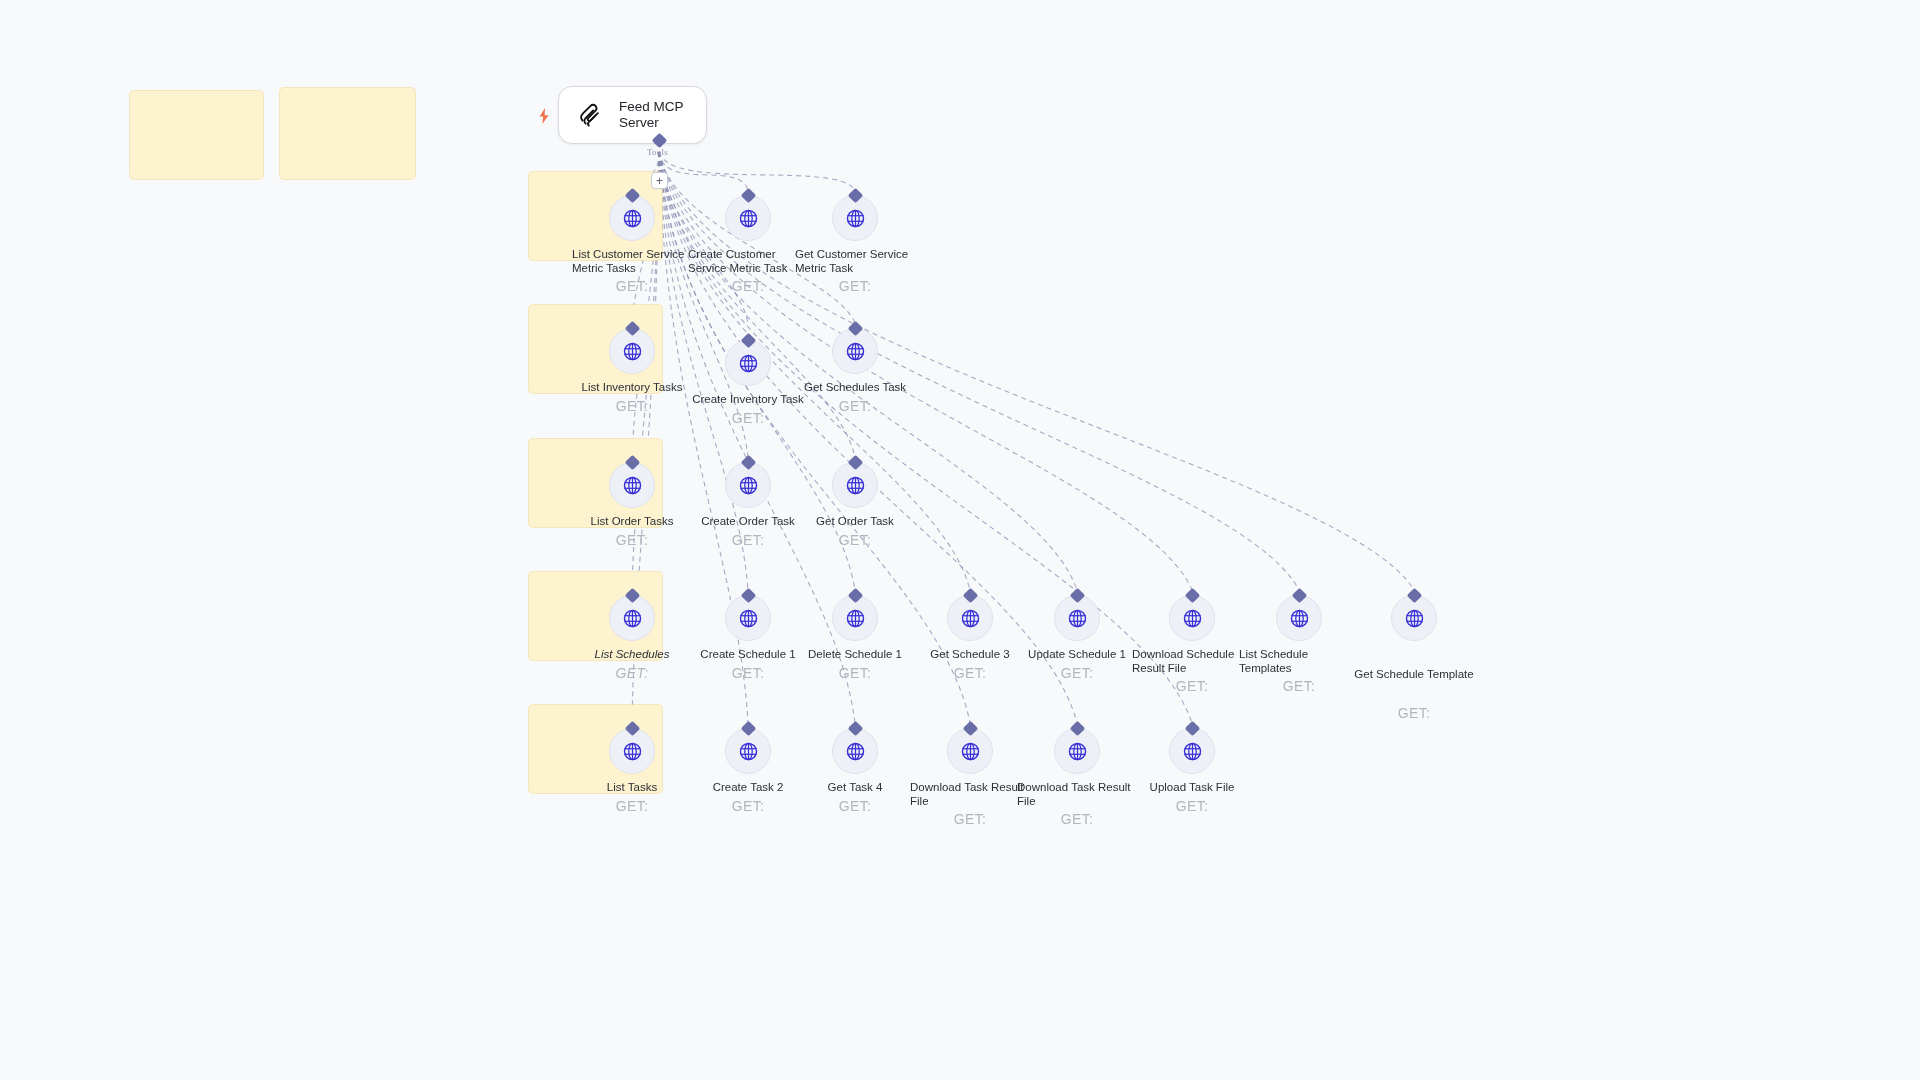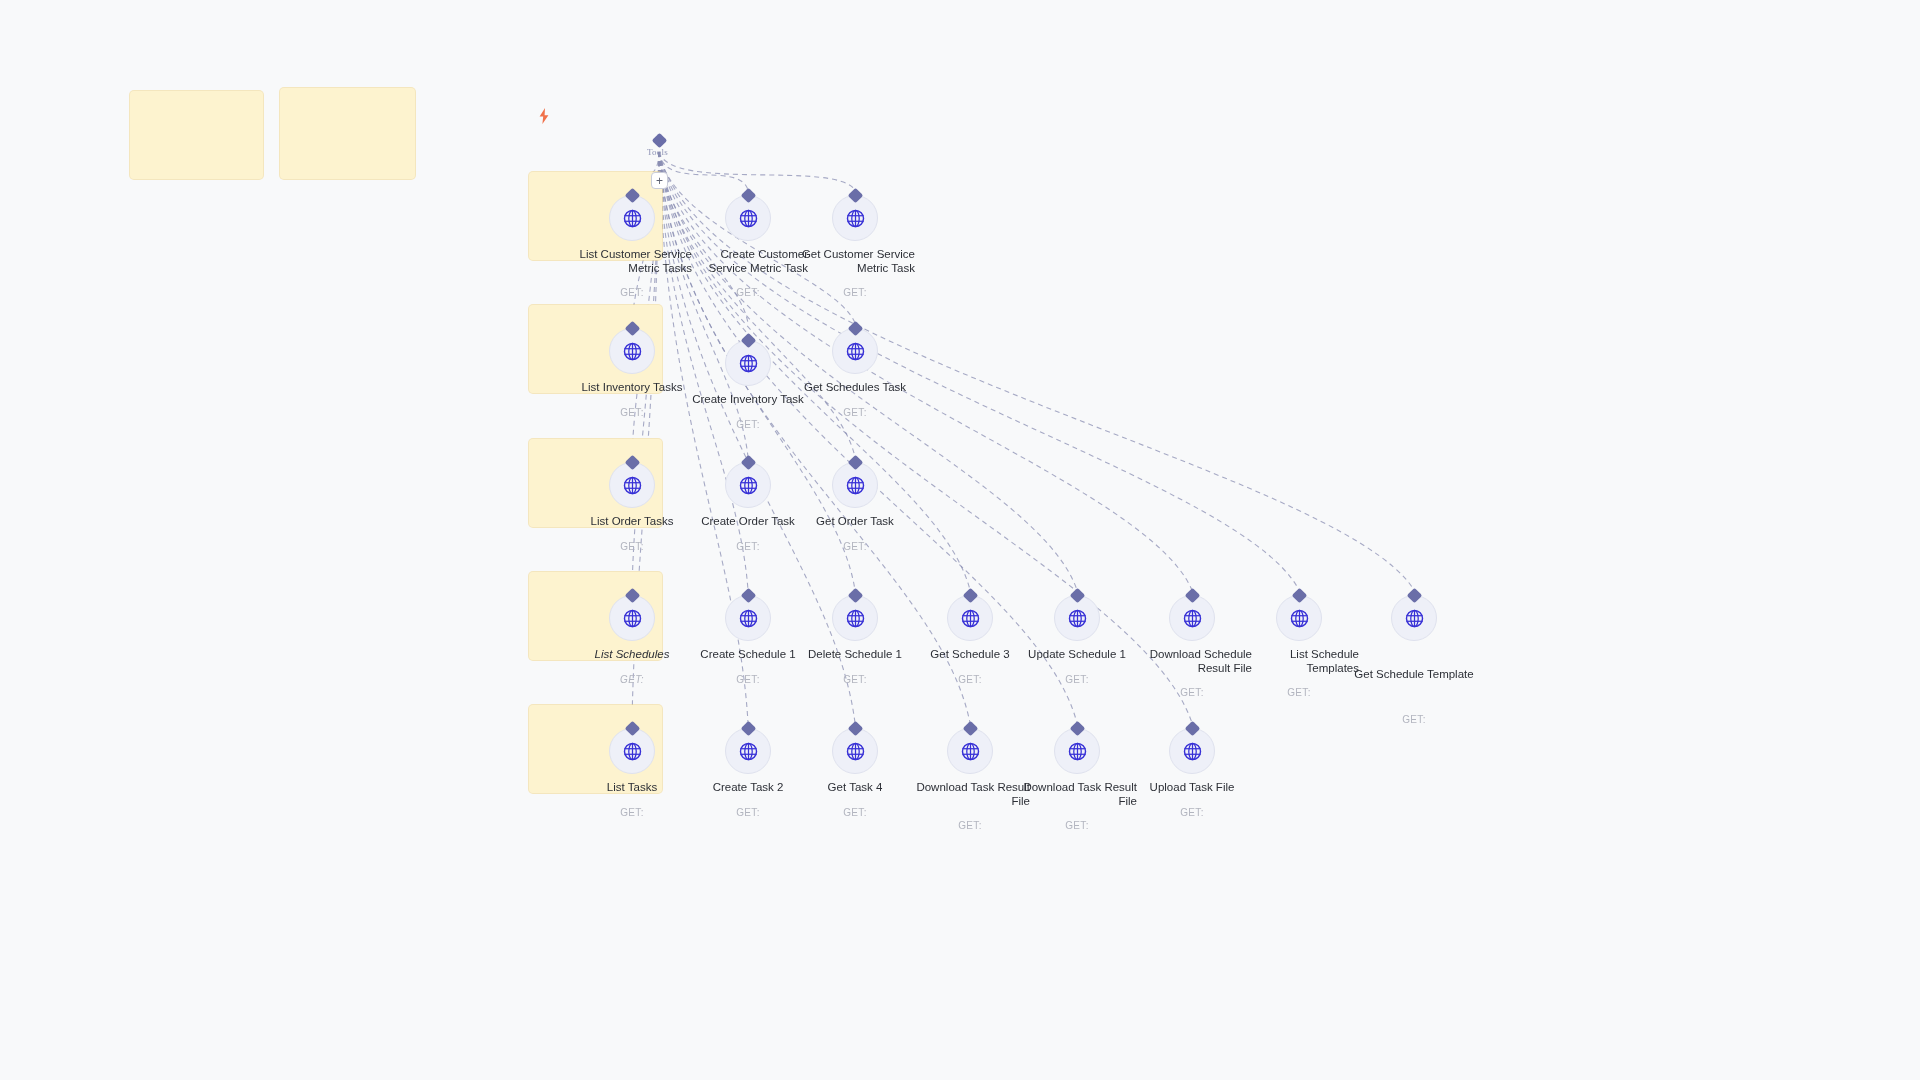--- a/index.html
+++ b/index.html
@@ -101,26 +101,26 @@
     width: 11px; height: 11px;
     background: #6a6ea8;
     transform: rotate(45deg);
     border-radius: 2px;
   }
   .tool-label {
     margin-top: 7px;
     font-size: 11.5px;
     line-height: 13.5px;
     color: #2c2f36;
-    text-align: right;
+    text-align: left;
     max-width: 120px;
   }
   .tool-method {
-    margin-top: 12px;
-    font-size: 10px;
+    margin-top: 3px;
+    font-size: 14px;
     color: #b2b5bf;
     letter-spacing: .3px;
   }
 </style>
 </head>
 <body>
 
 <div id="canvas">
 
   <svg id="edge-layer" viewBox="0 0 1920 1080" width="1920" height="1080">
@@ -157,20 +157,36 @@
   <div class="sticky" style="left:529px; top:439px; width:133px; height:88px;"></div>
   <div class="sticky" style="left:529px; top:572px; width:133px; height:88px;"></div>
   <div class="sticky" style="left:529px; top:705px; width:133px; height:88px;"></div>
 
   <span class="bolt-icon" style="left:536px; top:107px;">
     <svg viewBox="0 0 16 18" width="16" height="18" aria-hidden="true">
       <path d="M9 1 L3.6 9.4 L7.2 9.4 L6.4 17 L12.4 8.2 L8.6 8.2 Z" fill="#f0714a"></path>
     </svg>
   </span>
 
+  <div class="server-card" style="left:558px; top:86px;">
+    <span class="card-icon">
+      <svg viewBox="0 0 30 30" width="30" height="30" aria-hidden="true">
+        <g fill="none" stroke="#111214" stroke-width="1.9" stroke-linecap="round" stroke-linejoin="round">
+          <path d="M7.5 20.5 C5.5 18.5 5.8 15.6 8 13.4 L15.6 5.8
+                   C17 4.4 19.2 4.4 20.5 5.8 C21.9 7.2 21.9 9.3 20.5 10.7
+                   L13.2 18 C12.5 18.7 12.5 19.7 13.2 20.4
+                   C13.9 21.1 14.9 21.1 15.6 20.4 L22.8 13.2"></path>
+          <path d="M10.6 23.5 C9 21.9 9 19.7 10.6 18.1 L18.2 10.5"></path>
+          <path d="M13.8 25.6 C12.8 24.6 12.8 23.2 13.8 22.2 L20.4 15.6"></path>
+        </g>
+      </svg>
+    </span>
+    <span class="card-title">Feed MCP
+Server</span>
+  </div>
 
   <span class="handle-diamond" style="left:654px; top:135px;"></span>
   <span class="edge-label" style="left:647px; top:147px;">Tools</span>
   <span class="plus-btn" style="left:651px; top:172px;">+</span>
 
   <div id="tool-layer">
       <div class="tool-node" style="left: 557px; top: 195px;">
     <div class="tool-circle">
       <span class="tool-top-diamond"></span>
       <span class="globe">

